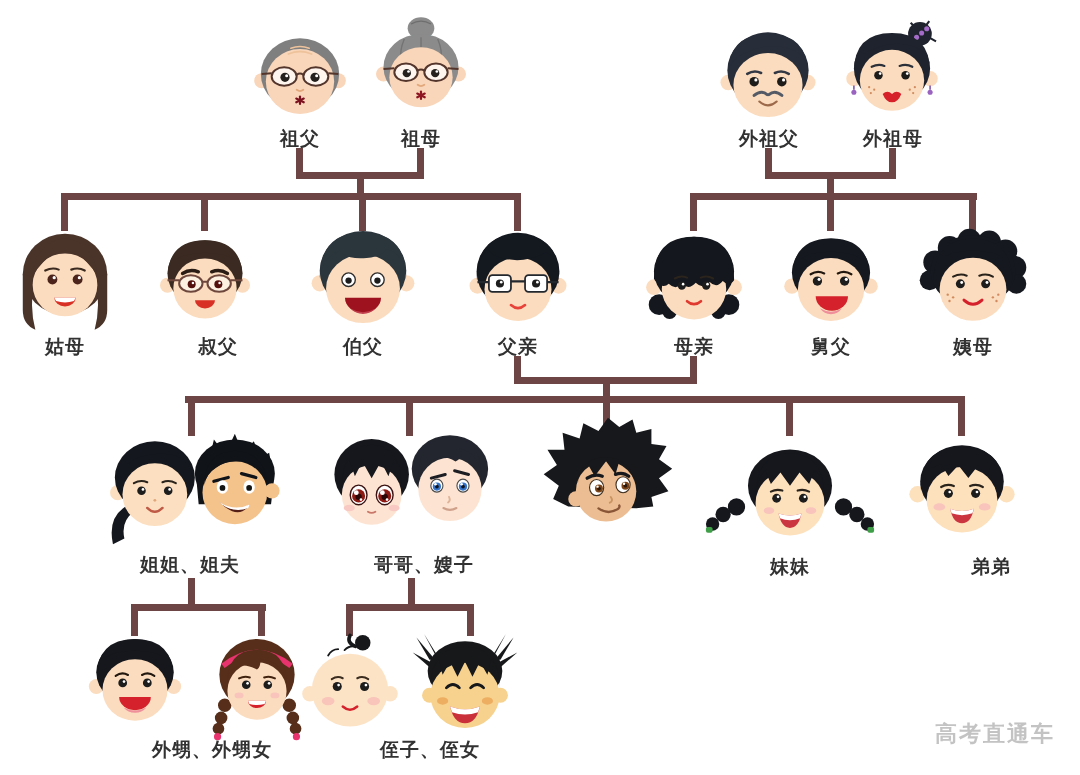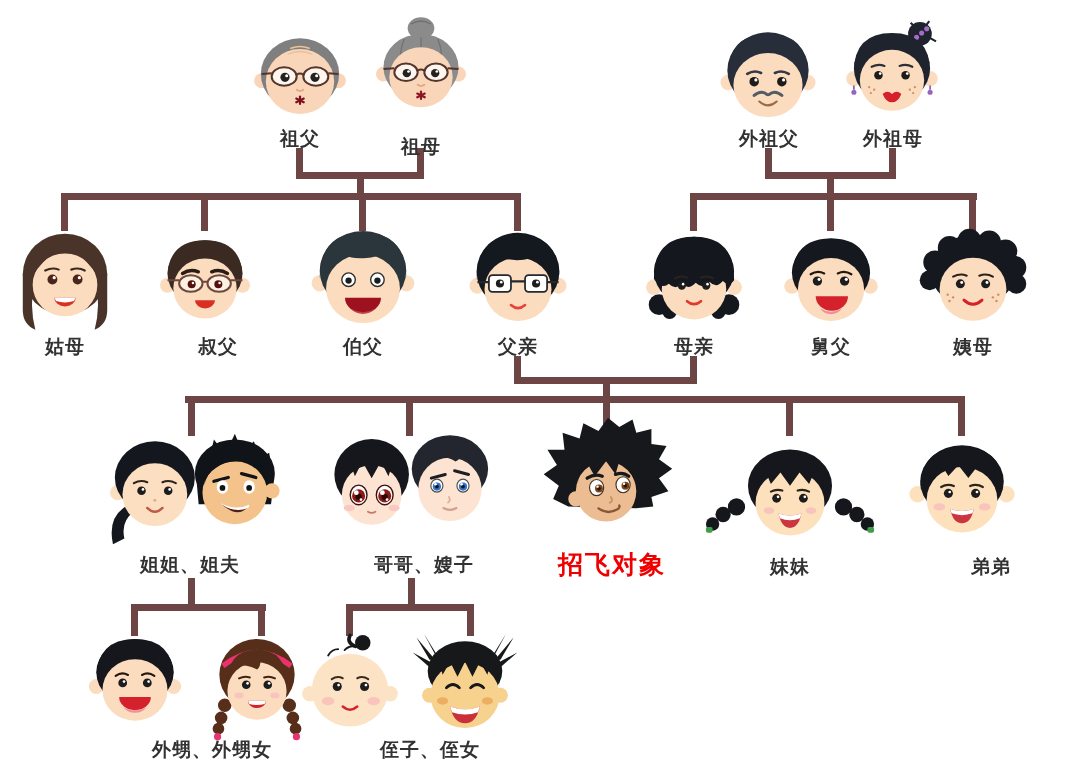--- a/index.html
+++ b/index.html
@@ -501,34 +501,34 @@
     <ellipse cx="60" cy="72" rx="37" ry="35" fill="#f6d28e"></ellipse>
     <path d="M23,64 Q23,20 60,20 Q97,20 97,64 Q97,40 88,34 L84,50 L76,36 L68,52 L60,36 L52,52 L44,36 L36,50 L32,34 Q24,42 23,64 z" fill="#17181a"></path>
     <path d="M40,64 q7,-7 14,0 M66,64 q7,-7 14,0" stroke="#17181a" stroke-width="3" fill="none" stroke-linecap="round"></path>
     <ellipse cx="36" cy="78" rx="6" ry="4" fill="#eeae62"></ellipse>
       <ellipse cx="84" cy="78" rx="6" ry="4" fill="#eeae62"></ellipse>
     <path d="M44,84 q16,6 32,0 q-4,18 -16,18 q-12,0 -16,-18 z" fill="#c9303a"></path>
     <path d="M44,84 q16,6 32,0 l-2,6 q-14,5 -28,0 z" fill="#ffffff"></path>
   </svg>
 
   <div class="plabel" style="left:300px;top:126px">祖父</div>
-  <div class="plabel" style="left:421px;top:134px">祖母</div>
+  <div class="plabel" style="left:421px;top:126px">祖母</div>
   <div class="plabel" style="left:769px;top:126px">外祖父</div>
   <div class="plabel" style="left:893px;top:126px">外祖母</div>
 
   <div class="plabel" style="left:65px;top:334px">姑母</div>
   <div class="plabel" style="left:218px;top:334px">叔父</div>
   <div class="plabel" style="left:363px;top:334px">伯父</div>
   <div class="plabel" style="left:518px;top:334px">父亲</div>
   <div class="plabel" style="left:694px;top:334px">母亲</div>
   <div class="plabel" style="left:831px;top:334px">舅父</div>
   <div class="plabel" style="left:973px;top:334px">姨母</div>
 
   <div class="plabel" style="left:190px;top:552px">姐姐、姐夫</div>
   <div class="plabel" style="left:424px;top:552px">哥哥、嫂子</div>
-  <div class="plabel candidate" style="left:612px;top:548px">招飞对象</div>
   <div class="plabel" style="left:790px;top:554px">妹妹</div>
   <div class="plabel" style="left:991px;top:554px">弟弟</div>
 
   <div class="plabel" style="left:212px;top:737px">外甥、外甥女</div>
   <div class="plabel" style="left:430px;top:737px">侄子、侄女</div>
 
+  <div class="watermark" style="left:995px;top:719px">高考直通车</div>
 </div>
 
 </body></html>

